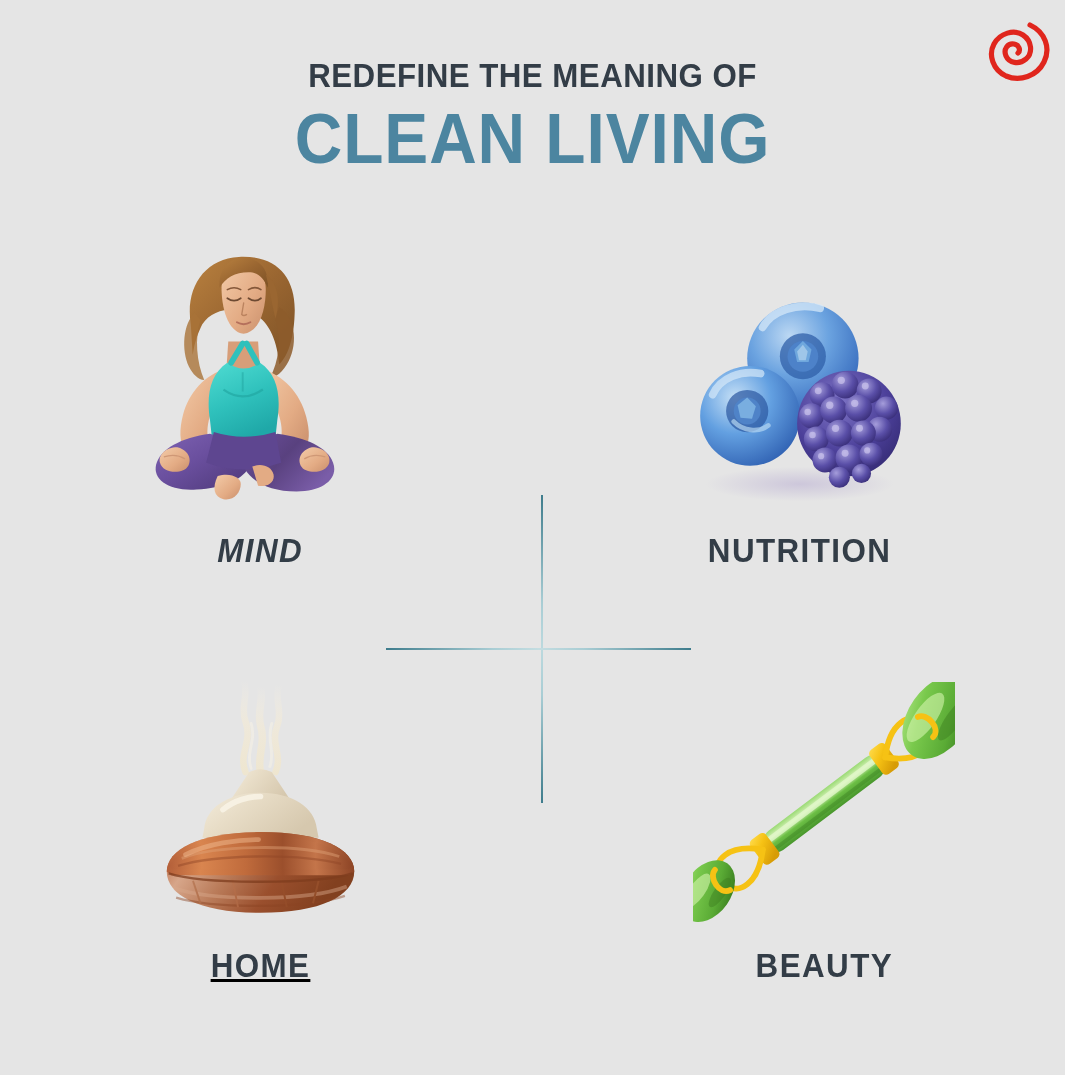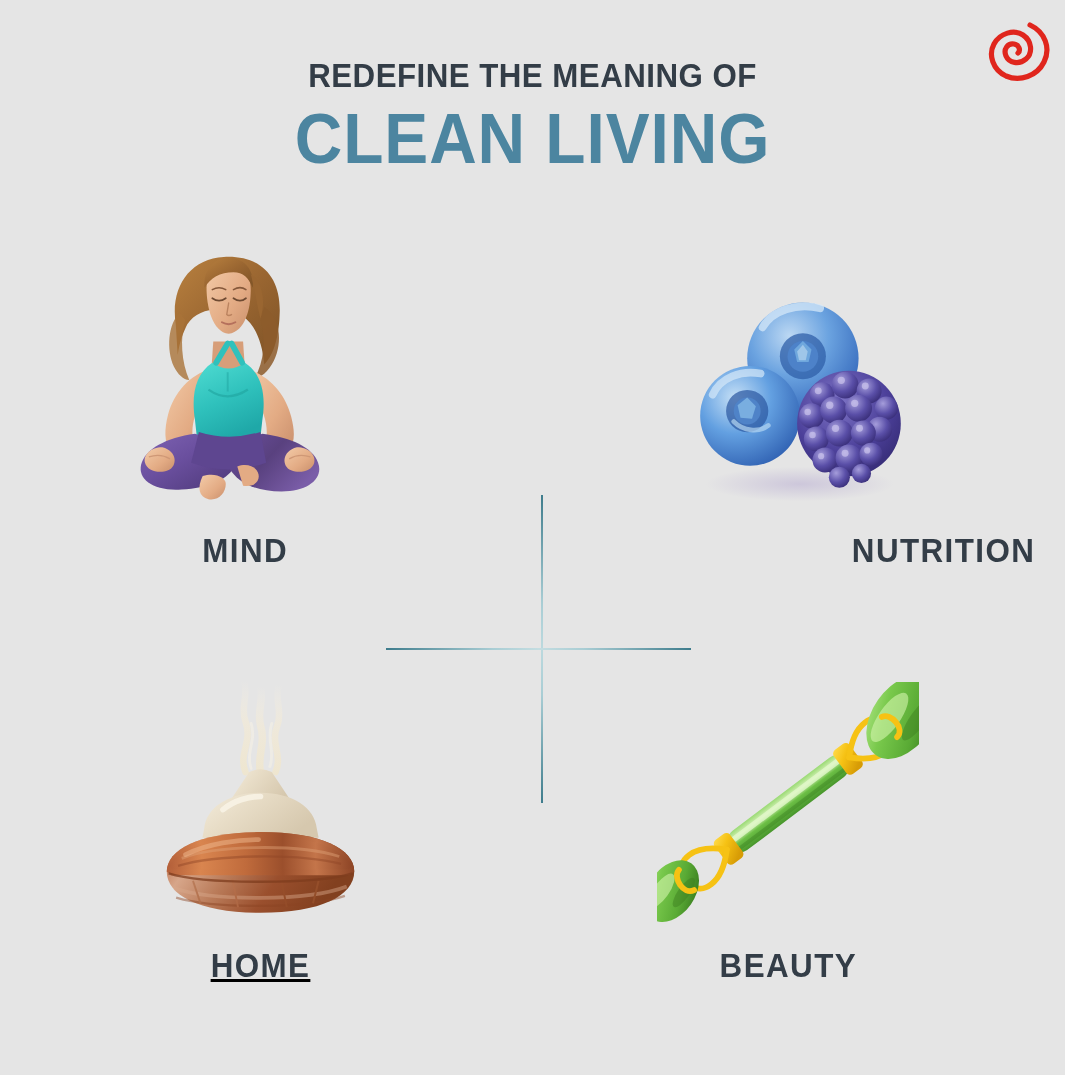--- a/index.html
+++ b/index.html
@@ -90,24 +90,24 @@
     align-items: flex-end;
   }
   .cell-label {
     font-size: 33px;
     font-weight: 700;
     letter-spacing: 1.5px;
     color: #333d47;
     transform: scaleX(0.95);
   }
 
-  #cell-mind     { left: 5px;  top: 240px; }
-  #cell-nutrition{ left: 560px; top: 240px; align-items: flex-end; }
+  #cell-mind     { left: 20px;  top: 240px; font-style: italic; }
+  #cell-nutrition{ left: 560px; top: 240px; }
   #cell-home     { left: 20px;  top: 655px; text-decoration: underline; }
-  #cell-beauty   { left: 548px; top: 655px; }
+  #cell-beauty   { left: 584px; top: 655px; }
 
   #cell-mind .cell-art      { height: 270px; }
   #cell-nutrition .cell-art { height: 270px; }
   #cell-home .cell-art      { height: 270px; }
   #cell-beauty .cell-art    { height: 270px; }
 
   #cell-mind .cell-label      { margin-top: 22px; }
   #cell-nutrition .cell-label { margin-top: 22px; }
   #cell-home .cell-label      { margin-top: 22px; }
   #cell-beauty .cell-label    { margin-top: 22px; }

